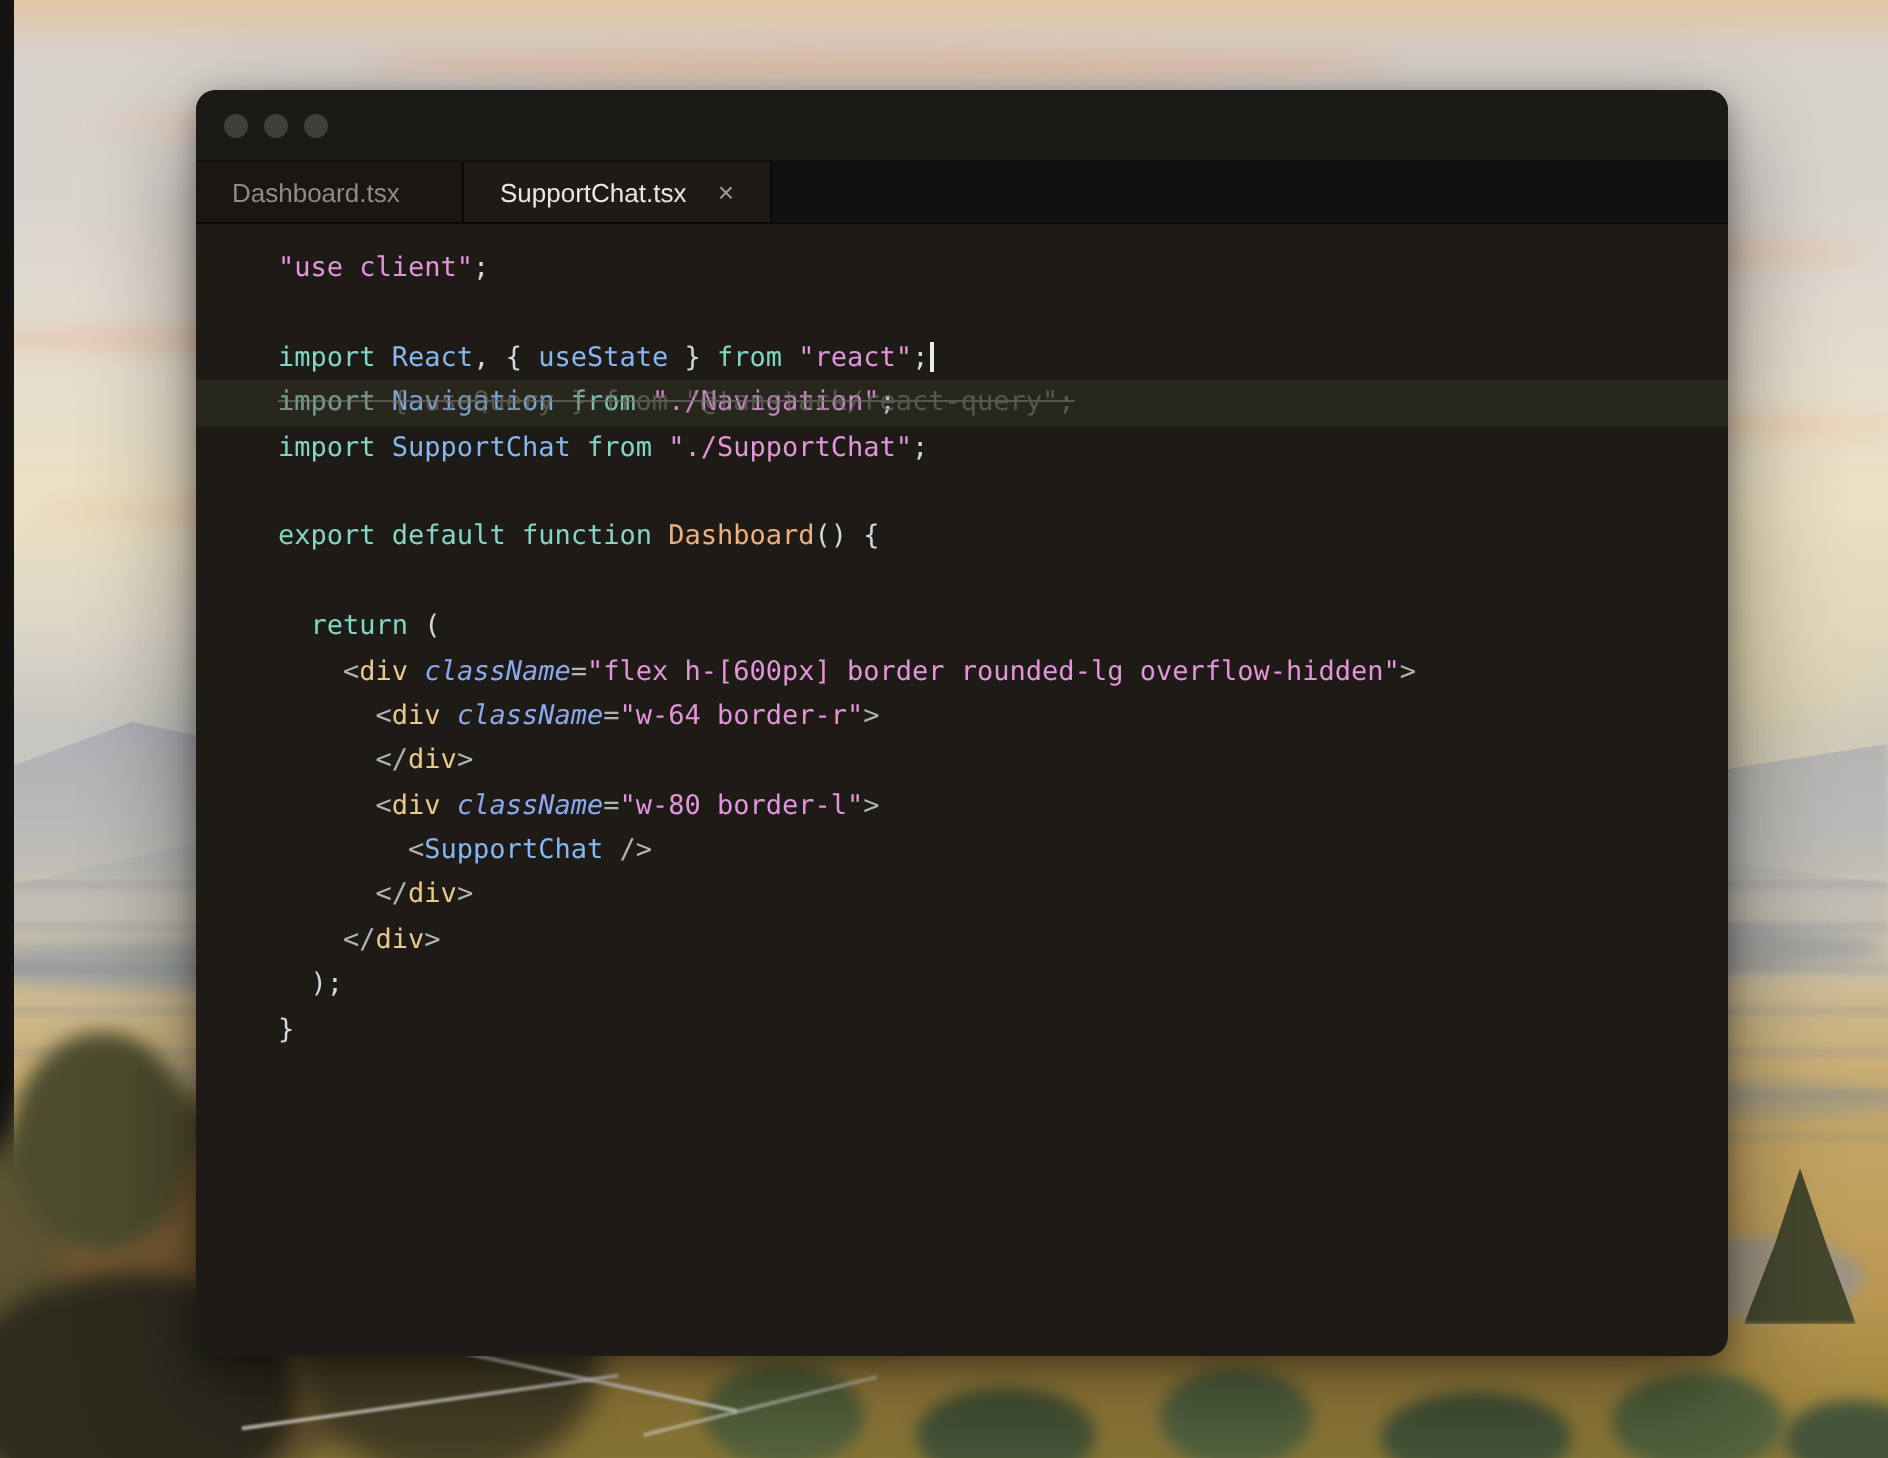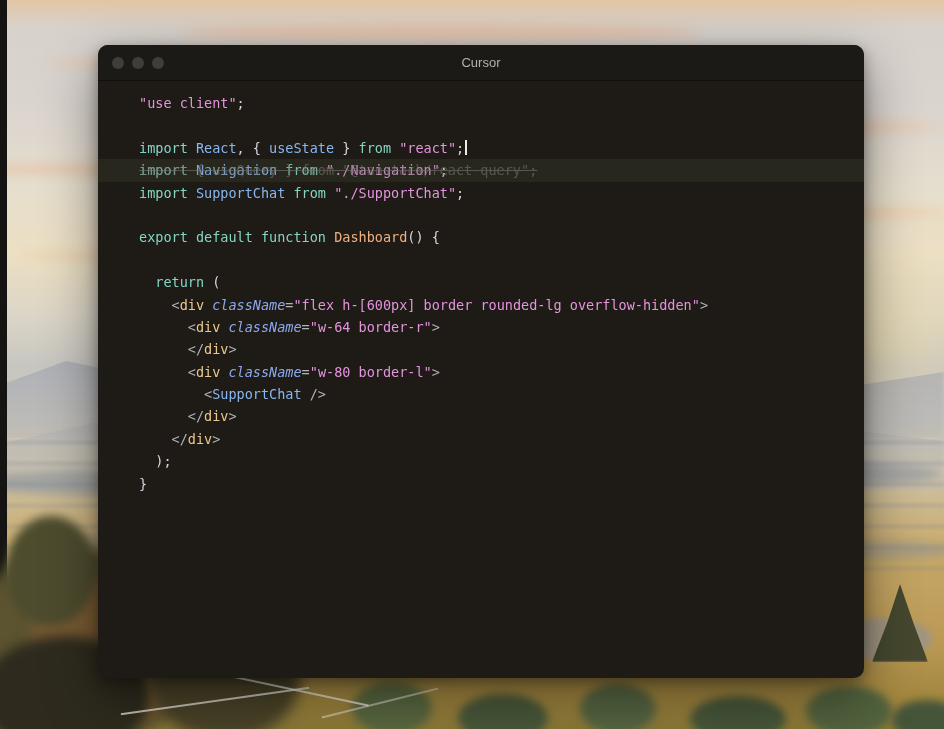--- a/index.html
+++ b/index.html
@@ -131,20 +131,28 @@
     <div class="branch branch3"></div>
   </div>
 
   <div class="window">
     <div class="titlebar">
       <div class="lights">
         <span class="light"></span>
         <span class="light"></span>
         <span class="light"></span>
       </div>
-      <div class="win-title">Cursor</div>
     </div>
 
+    <div class="tabstrip">
+      <div class="tab inactive">
+        <span>Dashboard.tsx</span>
+      </div>
+      <div class="tab active">
+        <span>SupportChat.tsx</span>
+        <span class="tab-close">×</span>
+      </div>
+    </div>
 
     <div class="editor" id="code"><div class="code-line"><span class=""><span style="color: rgb(227, 148, 220);">"use client"</span><span style="color: rgb(214, 214, 221);">;</span></span></div><div class="code-line"><span class=""></span></div><div class="code-line"><span class=""><span style="color: rgb(131, 214, 197);">import</span><span style="color: rgb(214, 214, 221);"> </span><span style="color: rgb(135, 183, 240);">React</span><span style="color: rgb(214, 214, 221);">, { </span><span style="color: rgb(135, 183, 240);">useState</span><span style="color: rgb(214, 214, 221);"> } </span><span style="color: rgb(131, 214, 197);">from</span><span style="color: rgb(214, 214, 221);"> </span><span style="color: rgb(227, 148, 220);">"react"</span><span style="color: rgb(214, 214, 221);">;</span></span><span class="caret"></span></div><div class="code-line highlight"><span class="ghost-layer" style="color: rgb(117, 117, 111);">import { useQuery } from "@tanstack/react-query";</span><span class="main-layer"><span style="color: rgb(131, 214, 197);">import</span><span style="color: rgb(214, 214, 221);"> </span><span style="color: rgb(135, 183, 240);">Navigation</span><span style="color: rgb(214, 214, 221);"> </span><span style="color: rgb(131, 214, 197);">from</span><span style="color: rgb(214, 214, 221);"> </span><span style="color: rgb(227, 148, 220);">"./Navigation"</span><span style="color: rgb(214, 214, 221);">;</span></span></div><div class="code-line"><span class=""><span style="color: rgb(131, 214, 197);">import</span><span style="color: rgb(214, 214, 221);"> </span><span style="color: rgb(135, 183, 240);">SupportChat</span><span style="color: rgb(214, 214, 221);"> </span><span style="color: rgb(131, 214, 197);">from</span><span style="color: rgb(214, 214, 221);"> </span><span style="color: rgb(227, 148, 220);">"./SupportChat"</span><span style="color: rgb(214, 214, 221);">;</span></span></div><div class="code-line"><span class=""></span></div><div class="code-line"><span class=""><span style="color: rgb(131, 214, 197);">export</span><span style="color: rgb(214, 214, 221);"> </span><span style="color: rgb(131, 214, 197);">default</span><span style="color: rgb(214, 214, 221);"> </span><span style="color: rgb(131, 214, 197);">function</span><span style="color: rgb(214, 214, 221);"> </span><span style="color: rgb(239, 176, 128);">Dashboard</span><span style="color: rgb(214, 214, 221);">() {</span></span></div><div class="code-line"><span class=""></span></div><div class="code-line"><span class=""><span style="color: rgb(214, 214, 221);">  </span><span style="color: rgb(131, 214, 197);">return</span><span style="color: rgb(214, 214, 221);"> (</span></span></div><div class="code-line"><span class=""><span style="color: rgb(214, 214, 221);">    </span><span style="color: rgb(178, 178, 184);">&lt;</span><span style="color: rgb(235, 200, 141);">div</span><span style="color: rgb(214, 214, 221);"> </span><span class="tok-attr" style="color: rgb(140, 169, 238);">className</span><span style="color: rgb(178, 178, 184);">=</span><span style="color: rgb(227, 148, 220);">"flex h-[600px] border rounded-lg overflow-hidden"</span><span style="color: rgb(178, 178, 184);">&gt;</span></span></div><div class="code-line"><span class=""><span style="color: rgb(214, 214, 221);">      </span><span style="color: rgb(178, 178, 184);">&lt;</span><span style="color: rgb(235, 200, 141);">div</span><span style="color: rgb(214, 214, 221);"> </span><span class="tok-attr" style="color: rgb(140, 169, 238);">className</span><span style="color: rgb(178, 178, 184);">=</span><span style="color: rgb(227, 148, 220);">"w-64 border-r"</span><span style="color: rgb(178, 178, 184);">&gt;</span></span></div><div class="code-line"><span class=""><span style="color: rgb(214, 214, 221);">      </span><span style="color: rgb(178, 178, 184);">&lt;/</span><span style="color: rgb(235, 200, 141);">div</span><span style="color: rgb(178, 178, 184);">&gt;</span></span></div><div class="code-line"><span class=""><span style="color: rgb(214, 214, 221);">      </span><span style="color: rgb(178, 178, 184);">&lt;</span><span style="color: rgb(235, 200, 141);">div</span><span style="color: rgb(214, 214, 221);"> </span><span class="tok-attr" style="color: rgb(140, 169, 238);">className</span><span style="color: rgb(178, 178, 184);">=</span><span style="color: rgb(227, 148, 220);">"w-80 border-l"</span><span style="color: rgb(178, 178, 184);">&gt;</span></span></div><div class="code-line"><span class=""><span style="color: rgb(214, 214, 221);">        </span><span style="color: rgb(178, 178, 184);">&lt;</span><span style="color: rgb(135, 183, 240);">SupportChat</span><span style="color: rgb(214, 214, 221);"> </span><span style="color: rgb(178, 178, 184);">/&gt;</span></span></div><div class="code-line"><span class=""><span style="color: rgb(214, 214, 221);">      </span><span style="color: rgb(178, 178, 184);">&lt;/</span><span style="color: rgb(235, 200, 141);">div</span><span style="color: rgb(178, 178, 184);">&gt;</span></span></div><div class="code-line"><span class=""><span style="color: rgb(214, 214, 221);">    </span><span style="color: rgb(178, 178, 184);">&lt;/</span><span style="color: rgb(235, 200, 141);">div</span><span style="color: rgb(178, 178, 184);">&gt;</span></span></div><div class="code-line"><span class=""><span style="color: rgb(214, 214, 221);">  );</span></span></div><div class="code-line"><span class=""><span style="color: rgb(214, 214, 221);">}</span></span></div></div>
   </div>
 
 </div>
 
 </body></html>

